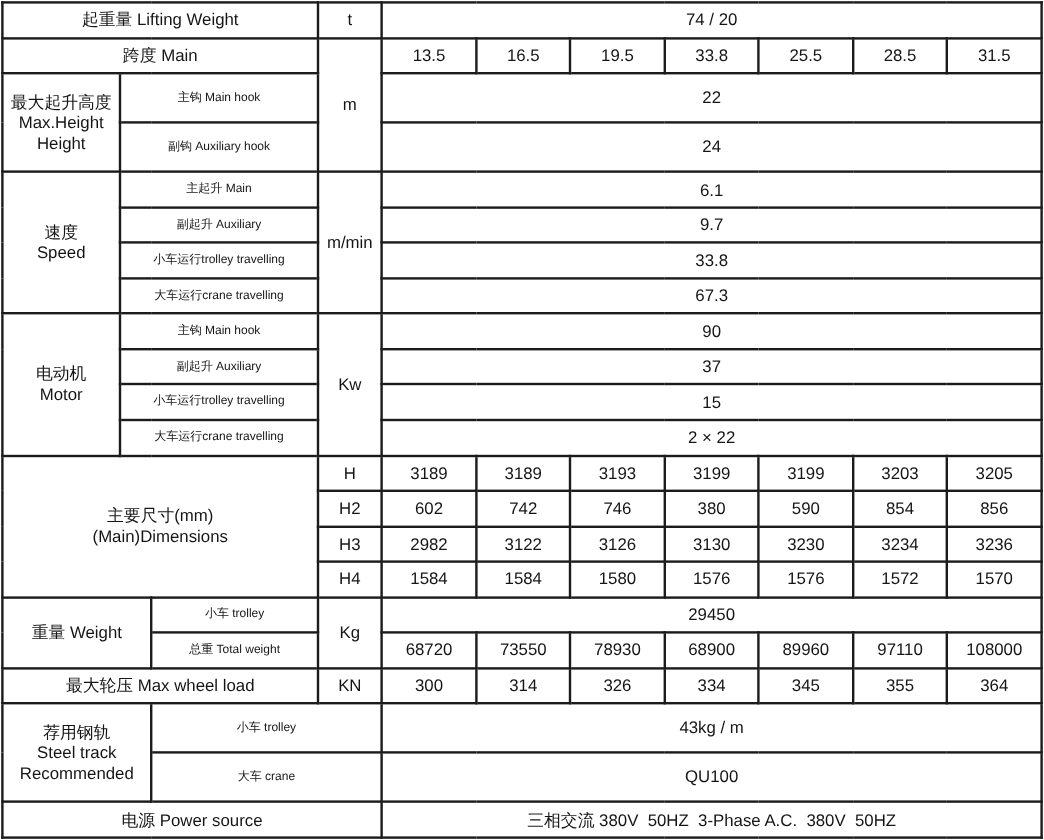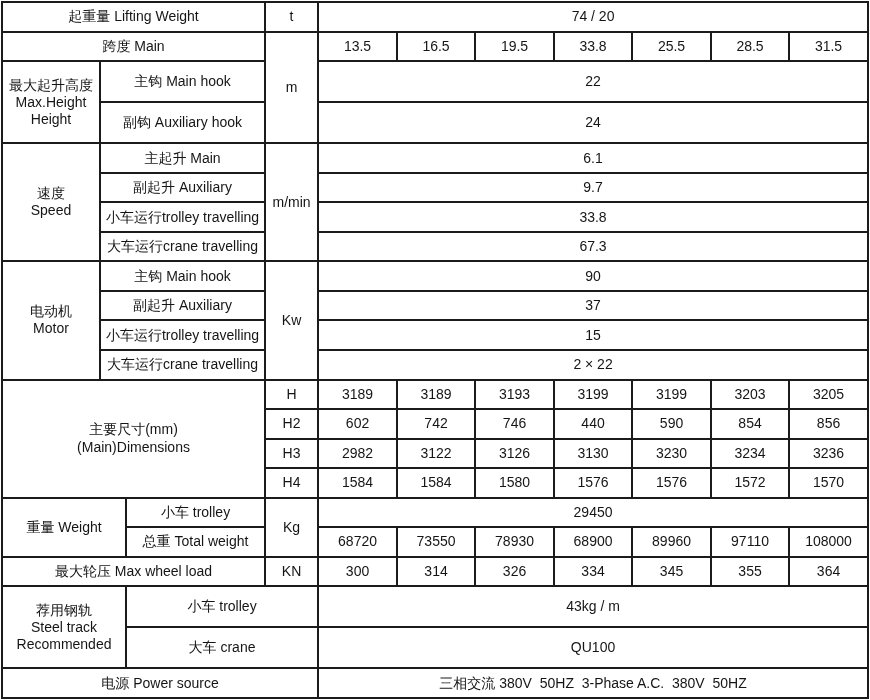--- a/index.html
+++ b/index.html
@@ -28,21 +28,21 @@
     padding: 0 1px;
     font-family: "Liberation Sans", "DejaVu Sans", sans-serif;
     font-size: 14px;
     line-height: 1.22;
     color: #151515;
     white-space: pre-wrap;
     overflow: hidden;
     background: #ffffff;
   }
   table.spec td.sub {
-    font-size: 14px;
+    font-size: 10px;
   }
 </style>
 </head>
 <body>
 
 <div class="page">
 <table class="spec">
   <colgroup>
     <col style="width:98px">
         <col style="width:26px">
@@ -138,21 +138,21 @@
     <td>3199</td>
     <td>3199</td>
     <td>3203</td>
     <td>3205</td>
   </tr>
   <tr>
     <td>H2</td>
     <td>602</td>
     <td>742</td>
     <td>746</td>
-    <td>440</td>
+    <td>380</td>
     <td>590</td>
     <td>854</td>
     <td>856</td>
   </tr>
   <tr>
     <td>H3</td>
     <td>2982</td>
     <td>3122</td>
     <td>3126</td>
     <td>3130</td>

